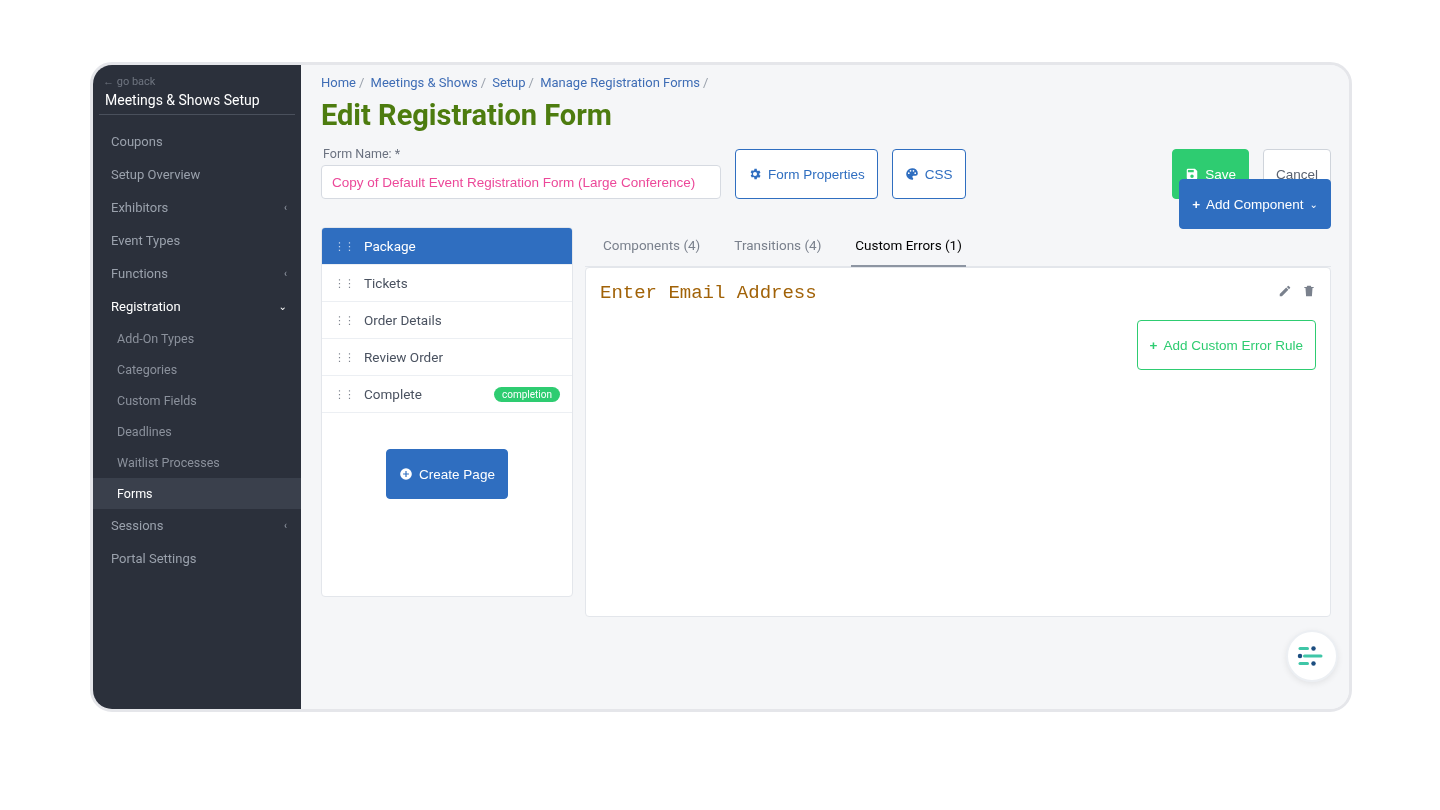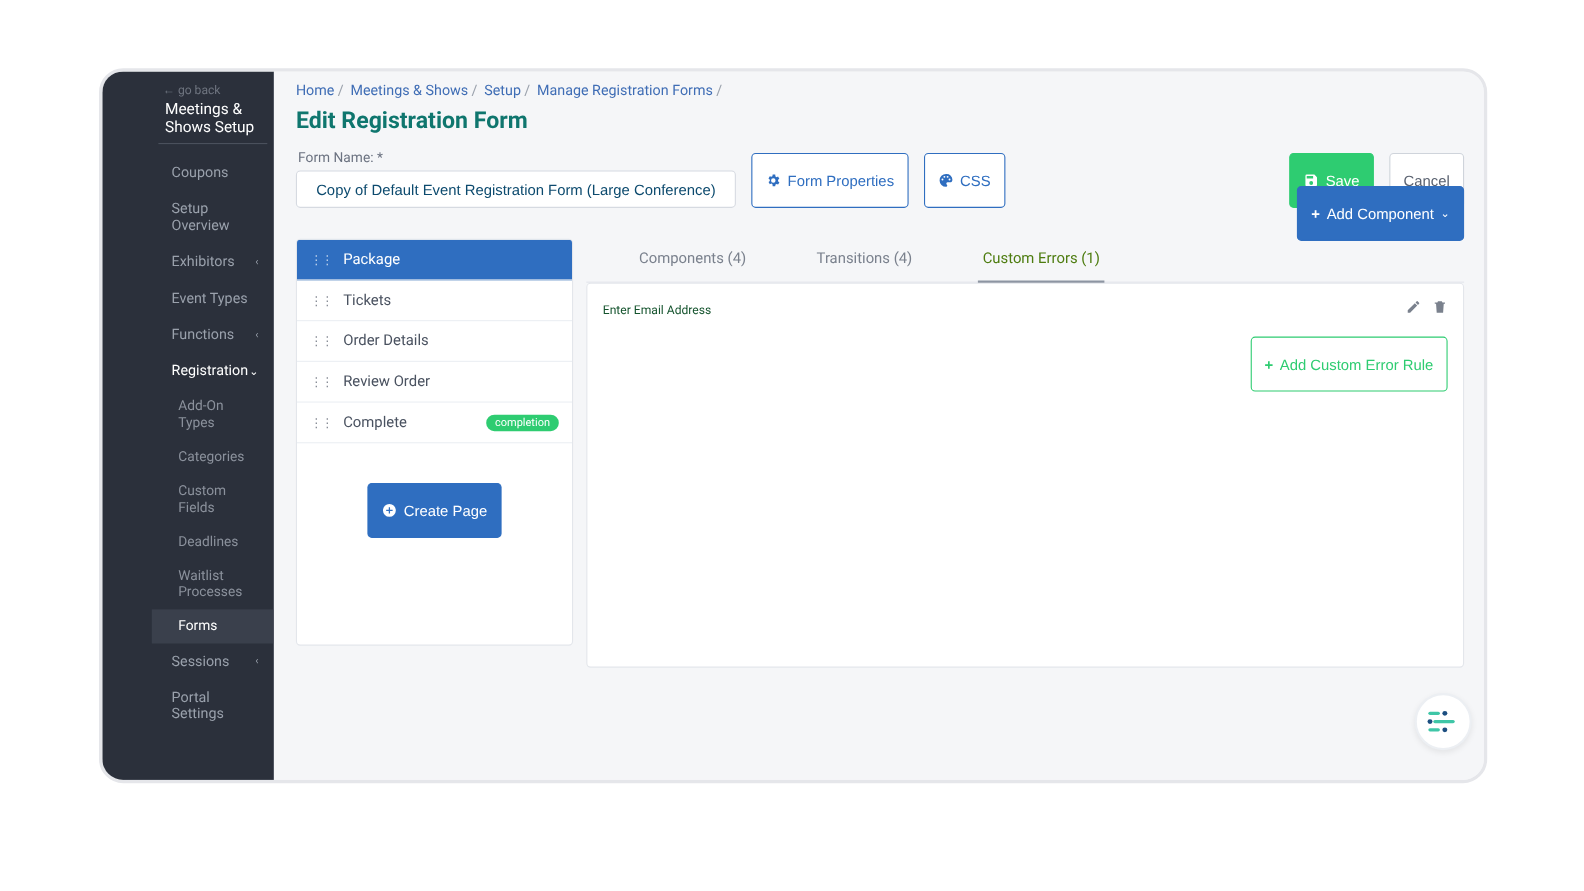--- a/index.html
+++ b/index.html
@@ -1,36 +1,36 @@
 <!DOCTYPE html>
 <html><head>
 <meta charset="utf-8">
 <style>
 * { box-sizing: border-box; margin: 0; padding: 0; }
 body { font-family: -apple-system, BlinkMacSystemFont, "Segoe UI", Roboto, Arial, sans-serif; background: #fff; width: 1440px; height: 810px; overflow: hidden; }
 .frame { position: absolute; left: 90px; top: 62px; width: 1262px; height: 650px; border: 3px solid #e5e6ea; border-radius: 22px; overflow: hidden; display: flex; background: #f5f6f8; }
-.sidebar { width: 156px; background: #2b303b; color: #aeb4bd; display: flex; flex-direction: column; padding-top: 10px; font-size: 13px; padding-left: 45px; }
+.sidebar { width: 208px; background: #2b303b; color: #aeb4bd; display: flex; flex-direction: column; padding-top: 10px; font-size: 13px; }
 .go-back { color: #6f7580; font-size: 11px; padding: 0 10px 2px 10px; cursor: pointer; }
 .sidebar-title { color: #fff; font-weight: 400; font-size: 14px; padding: 2px 10px 6px 6px; border-bottom: 1px solid #4a505c; margin: 0 6px 10px 6px; }
 .nav-item { padding: 9px 14px 9px 18px; color: #9aa1ac; cursor: pointer; display: flex; justify-content: space-between; align-items: center; }
 .nav-item.expanded { color: #fff; }
 .sub-item { padding: 8px 14px 8px 24px; color: #8b919c; cursor: pointer; font-size: 12.5px; }
 .sub-item.active { background: #3a404c; color: #fff; }
 .chev { font-size: 10px; }
 
 .main { flex: 1; background: #f5f6f8; padding: 10px 18px 0 20px; overflow: hidden; color: #4a5260; }
 .breadcrumb { font-size: 13px; color: #3f6db5; padding-bottom: 8px; }
 .breadcrumb .sep { color: #9aa1ac; padding: 0 3px; }
 .breadcrumb .crumb { cursor: pointer; }
-.page-title { font-size: 21px; font-weight: 700; color: #0f766e; padding-bottom: 14px; }
+.page-title { font-size: 29px; font-weight: 700; color: #4d7c0f; padding-bottom: 14px; }
 
 .form-row { display: flex; align-items: flex-end; gap: 14px; margin-bottom: 28px; }
 .form-name-group { display: flex; flex-direction: column; }
 .form-label { font-size: 12.5px; color: #6b7280; margin-bottom: 4px; margin-left: 2px; }
-.form-input { width: 400px; height: 34px; border: 1px solid #d6dae1; border-radius: 4px; padding: 0 10px; font-size: 13.5px; color: #0c4a6e; background: #fff; text-align: center; }
+.form-input { width: 400px; height: 34px; border: 1px solid #d6dae1; border-radius: 4px; padding: 0 10px; font-size: 13.5px; color: #ec4899; background: #fff; }
 .btn { height: 50px; padding: 0 12px; border-radius: 4px; font-size: 13.5px; display: inline-flex; align-items: center; gap: 6px; cursor: pointer; border: 1px solid transparent; background: #fff; }
 .btn-outline-blue { border-color: #2f6ec0; color: #2f6ec0; }
 .btn-primary-blue { background: #2f6ec0; color: #fff; border-color: #2f6ec0; }
 .btn-green { background: #2ecc71; color: #fff; border-color: #2ecc71; }
 .btn-outline-green { border-color: #2ecc71; color: #2ecc71; background: #fff; }
 .btn-outline-gray { border-color: #cfd4db; color: #5a6270; }
 .spacer { flex: 1; }
 
 .workspace { display: flex; gap: 12px; align-items: flex-start; }
 .pages-col { width: 252px; }
@@ -38,24 +38,24 @@
 .pages-list { background: #fff; border: 1px solid #e3e6eb; border-radius: 4px; min-height: 370px; overflow: hidden; }
 .page-item { padding: 10px 12px; display: flex; align-items: center; gap: 10px; border-bottom: 1px solid #eceff3; cursor: pointer; font-size: 13.5px; color: #4a5260; }
 .page-item.active { background: #2f6ec0; color: #fff; }
 .drag-handle { color: inherit; opacity: .7; font-size: 11px; letter-spacing: -1px; }
 .pill { background: #2ecc71; color: #fff; font-size: 10px; padding: 2px 8px; border-radius: 10px; margin-left: auto; }
 .create-page-wrap { text-align: center; padding: 36px 0; }
 
 .detail-col { flex: 1; position: relative; }
 .add-comp-wrap { position: absolute; right: 0; top: -48px; }
 .tabs { display: flex; gap: 26px; font-size: 13.5px; color: #7a818d; border-bottom: 1px solid #e3e6eb; padding-left: 14px; }
-.tab { padding: 10px 4px 12px 4px; cursor: pointer; margin-left: 30px; }
-.tab.active { color: #4d7c0f; border-bottom: 2px solid #8d95a2; margin-bottom: -1px; }
+.tab { padding: 10px 4px 12px 4px; cursor: pointer; }
+.tab.active { color: #000000; border-bottom: 2px solid #8d95a2; margin-bottom: -1px; }
 .panel { background: #fff; border: 1px solid #e3e6eb; border-radius: 4px; padding: 14px; min-height: 350px; }
-.err-row { display: flex; justify-content: space-between; align-items: center; padding-bottom: 16px; font-size: 11px; color: #14532d; }
+.err-row { display: flex; justify-content: space-between; align-items: center; padding-bottom: 16px; font-size: 19px; color: #a16207; font-family: Liberation Mono, monospace; }
 .err-actions { display: flex; gap: 10px; color: #7a818d; }
 .icon-btn { cursor: pointer; font-size: 13px; }
 .add-rule-wrap { text-align: right; }
 
 .chat-fab { position: absolute; right: 102px; top: 630px; width: 52px; height: 52px; border-radius: 50%; background: #fff; border: 2px solid #eceff3; display: flex; align-items: center; justify-content: center; cursor: pointer; box-shadow: 0 2px 6px rgba(0,0,0,.08); z-index: 5; }
 .chat-fab svg { width: 30px; height: 24px; }
 svg.icon { width: 14px; height: 14px; }
 </style>
 </head>
 <body>

